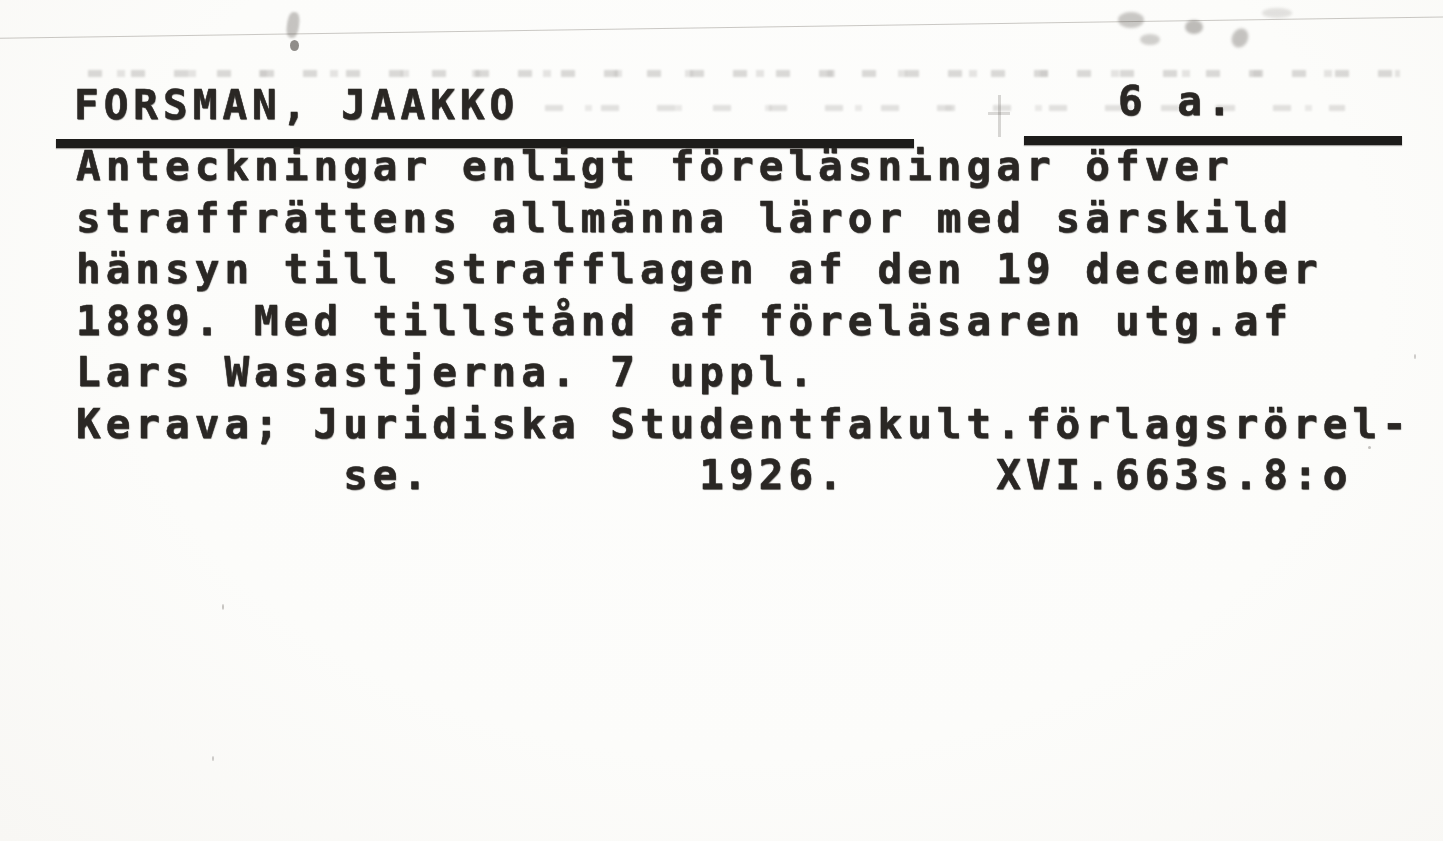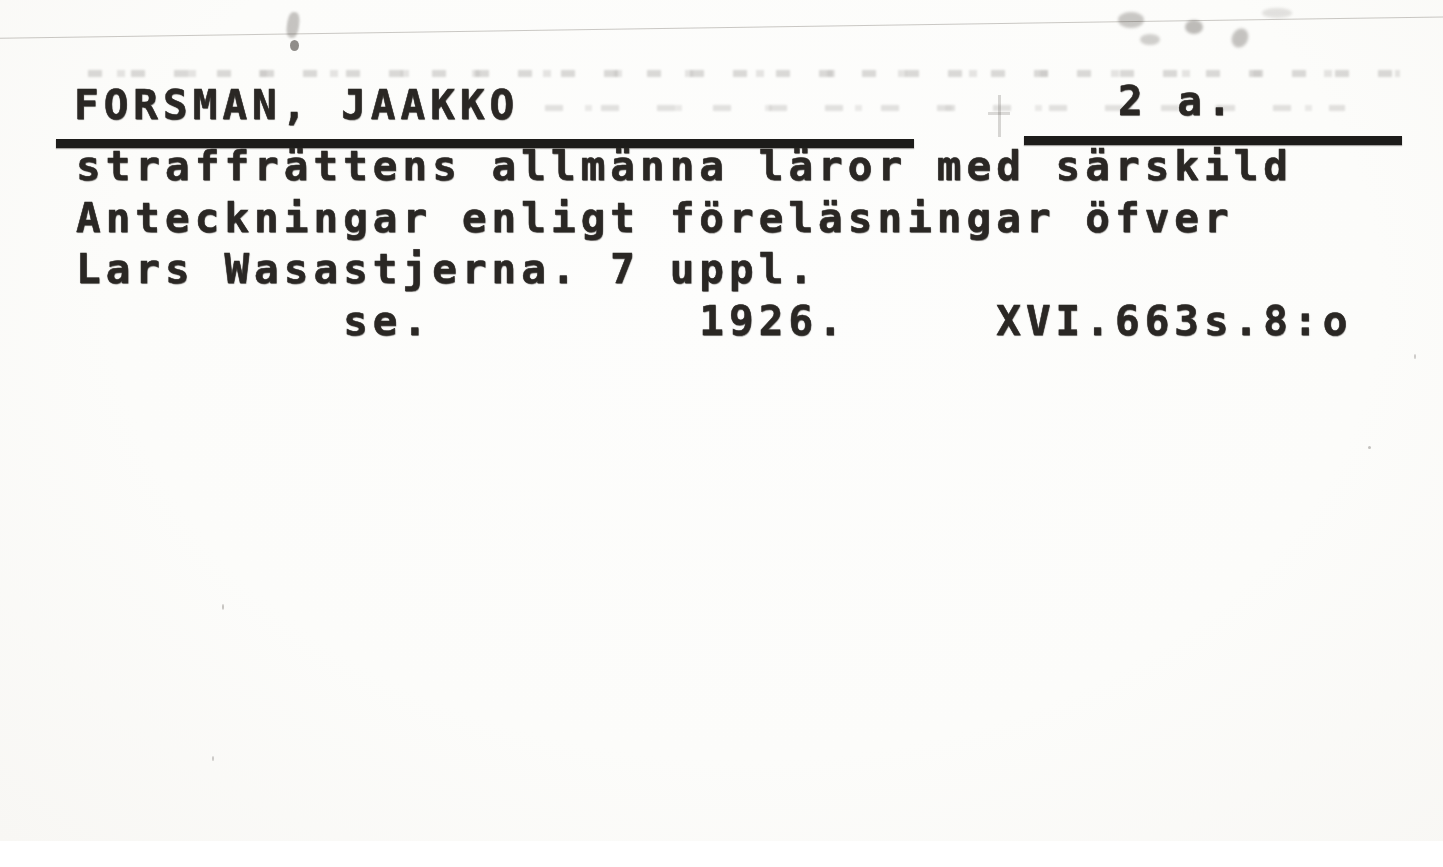--- a/index.html
+++ b/index.html
@@ -108,25 +108,28 @@
   <div class="artifact excl-dot"></div>
   <div class="artifact cross-v"></div>
   <div class="artifact cross-h"></div>
   <div class="artifact speck sp1"></div>
   <div class="artifact speck sp2"></div>
 
   <div class="artifact speck sp4"></div>
   <div class="artifact speck sp5"></div>
 
   <div class="type header-name">FORSMAN, JAAKKO</div>
-  <div class="type header-number">2 a.</div>
+  <div class="type header-number">6 a.</div>
 
   <div class="rule rule-left"></div>
   <div class="rule rule-right"></div>
 
   <div class="body-block">
+    <div class="type line">Anteckningar enligt föreläsningar öfver</div>
     <div class="type line">straffrättens allmänna läror med särskild</div>
-    <div class="type line">Anteckningar enligt föreläsningar öfver</div>
+    <div class="type line">hänsyn till strafflagen af den 19 december</div>
+    <div class="type line">1889. Med tillstånd af föreläsaren utg.af</div>
     <div class="type line">Lars Wasastjerna. 7 uppl.</div>
+    <div class="type line">Kerava; Juridiska Studentfakult.förlagsrörel-</div>
     <div class="type line">         se.         1926.     XVI.663s.8:o</div>
   </div>
 
 </div>
 
 </body></html>

